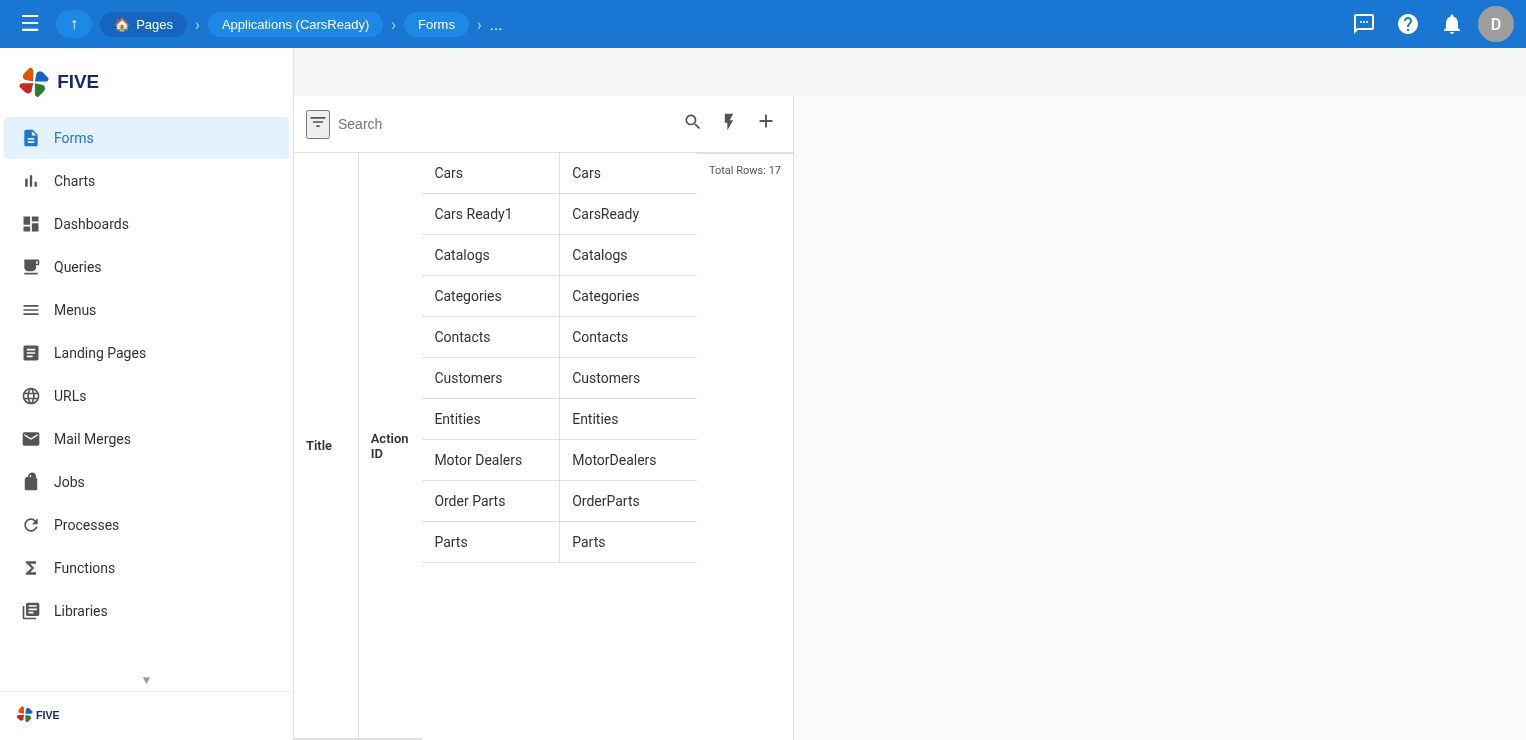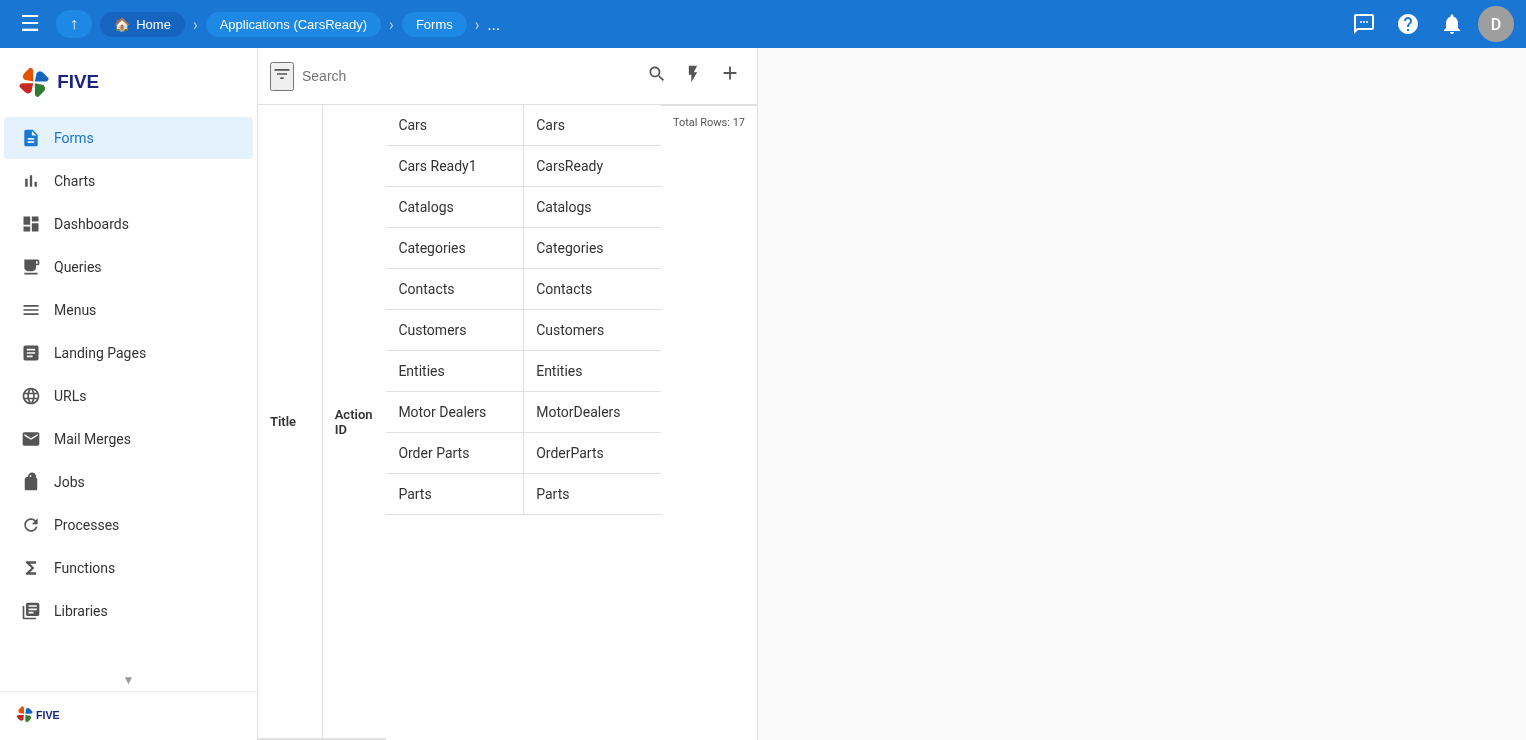--- a/index.html
+++ b/index.html
@@ -81,21 +81,21 @@
 
     
     .main-layout {
       display: flex;
       flex: 1;
       overflow: hidden;
     }
 
     
     .sidebar {
-      width: 258px;
+      width: 294px;
       background: white;
       border-right: 1px solid #e0e0e0;
       display: flex;
       flex-direction: column;
       overflow: hidden;
       flex-shrink: 0;
     }
     .sidebar-logo {
       padding: 14px 16px;
       display: flex;
@@ -156,20 +156,21 @@
       flex-shrink: 0;
       border-top: 1px solid #eee;
     }
 
     
     .content-panel {
       flex: 1;
       display: flex;
       flex-direction: column;
       overflow: hidden;
+      margin-top: 48px;
     }
 
     
     .list-panel {
       width: 500px;
       background: white;
       border-right: 1px solid #e0e0e0;
       display: flex;
       flex-direction: column;
       overflow: hidden;
@@ -288,21 +289,21 @@
 </head>
 <body>
 
 <div class="topbar">
   <button class="topbar-icon-btn topbar-menu-icon">☰</button>
   <button class="topbar-btn">
     <span style="font-size:16px;">↑</span>
   </button>
   <button class="topbar-btn home-btn">
     <span>🏠</span>
-    <span>Home</span>
+    <span>Pages</span>
   </button>
   <span class="topbar-breadcrumb-arrow">›</span>
   <button class="topbar-btn">
     <span>Applications (CarsReady)</span>
   </button>
   <span class="topbar-breadcrumb-arrow">›</span>
   <button class="topbar-btn">
     <span>Forms</span>
   </button>
   <span class="topbar-breadcrumb-arrow">›</span>

